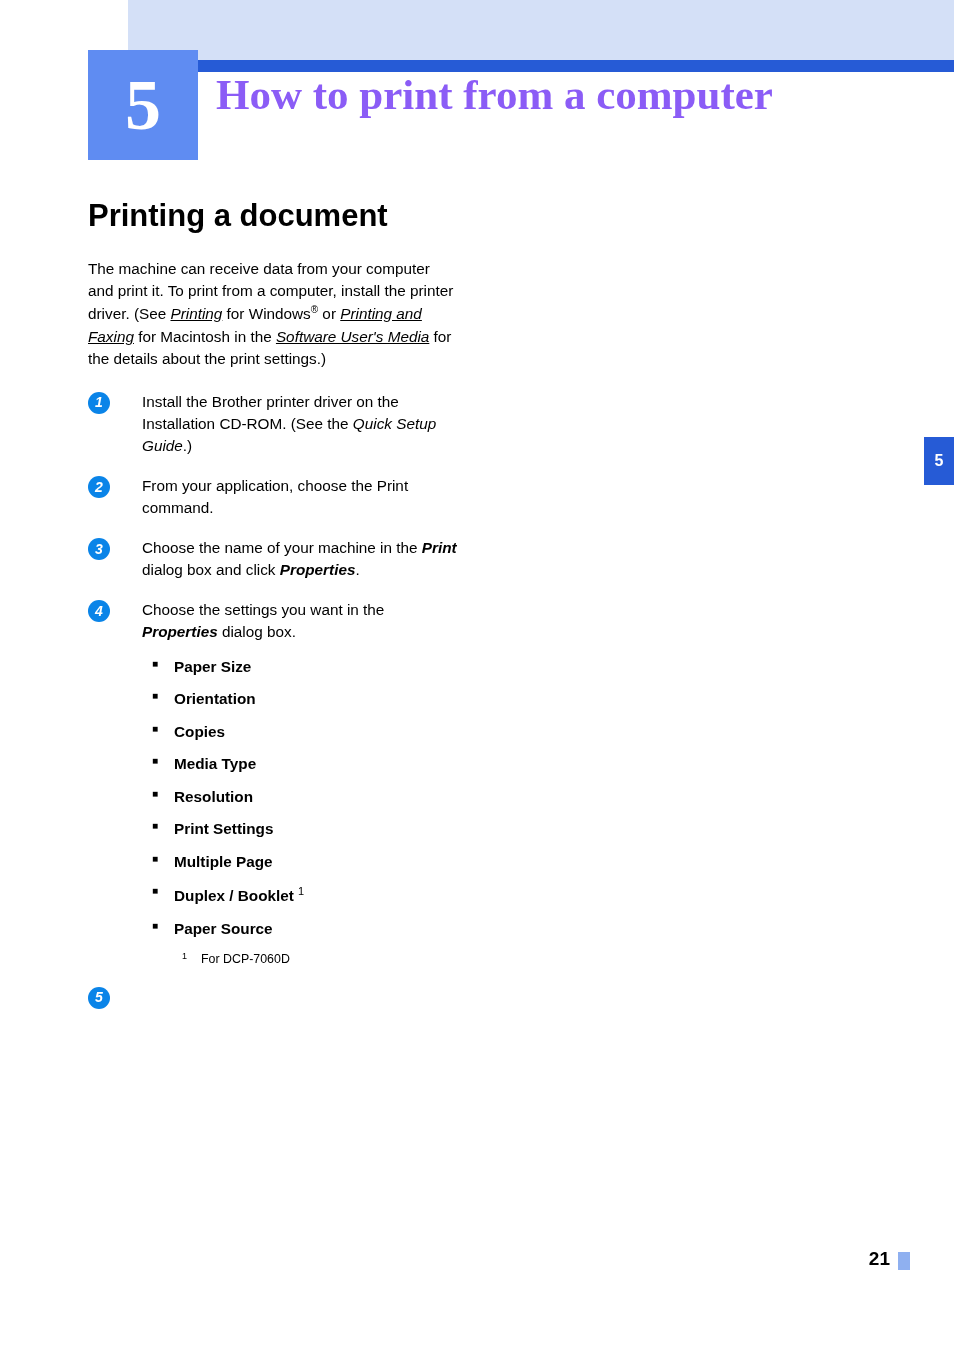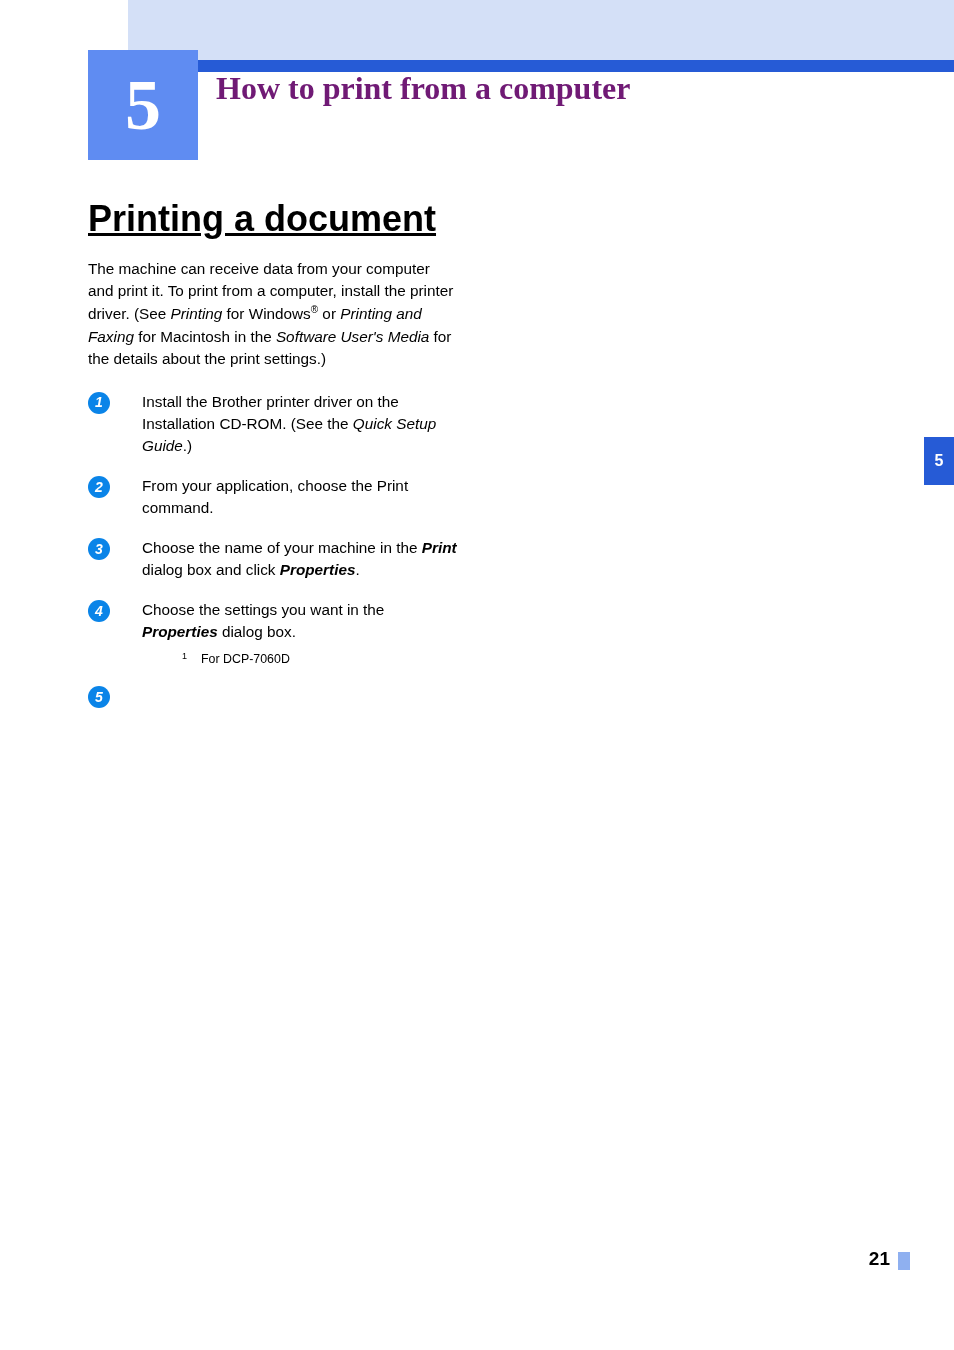--- a/index.html
+++ b/index.html
@@ -8,29 +8,29 @@
 
   
   .topbar-light { position:absolute; left:128px; top:0; width:826px; height:60px; background:#d4e0f7; }
   .topbar-dark { position:absolute; left:88px; top:60px; width:866px; height:12px; background:#265bd6; }
 
   
   .chapter-box { position:absolute; left:88px; top:50px; width:110px; height:110px; background:#5f8cf2; display:flex; align-items:center; justify-content:center; }
   .chapter-num { font-family:"Times New Roman", Times, serif; font-weight:bold; font-size:72px; color:#ffffff; }
 
   
-  .chapter-title { position:absolute; left:216px; top:70px; font-family:"Times New Roman", Times, serif; font-size:32px; font-weight:bold; color:#701a75; }
+  .chapter-title { position:absolute; left:216px; top:70px; font-family:"Times New Roman", Times, serif; font-size:43px; font-weight:bold; color:#8b5cf6; }
 
   
-  .section-heading { position:absolute; left:88px; top:198px; font-size:36px; font-weight:bold; font-family:Arial, Helvetica, sans-serif;text-decoration:underline; }
+  .section-heading { position:absolute; left:88px; top:198px; font-size:31px; font-weight:bold; font-family:Arial, Helvetica, sans-serif; }
 
   
   .col { position:absolute; left:88px; top:258px; width:370px; font-size:15.3px; line-height:1.47; }
   .intro { margin-bottom:20px; }
-  .intro em { font-style:italic; }
+  .intro em { font-style:italic;text-decoration:underline; }
   .intro sup.reg { font-size:10px; vertical-align:super; }
 
   .steps { margin-top:4px; }
   .step { display:flex; align-items:flex-start; margin-bottom:17px; }
   .bullet { flex:0 0 22px; width:22px; height:22px; border-radius:50%; background:#0a84e8; color:#ffffff; font-weight:bold; font-size:14px; display:flex; align-items:center; justify-content:center; margin-right:14px; margin-top:1px; font-style:italic; }
   .step-text { flex:1;margin-left:18px; }
   .step-text em { font-style:italic; }
   .step-text strong { font-weight:bold;font-style:italic; }
 
   ul.props { list-style:none; margin-top:12px; margin-left:10px; }
@@ -88,20 +88,31 @@
         <div class="bullet">3</div>
         <div class="step-text">
           <span>Choose the name of your machine in the </span><strong>Print</strong><span> dialog box and click </span><strong>Properties</strong><span>.</span>
         </div>
       </div>
 
       <div class="step">
         <div class="bullet">4</div>
         <div class="step-text">
           <span>Choose the settings you want in the </span><strong>Properties</strong><span> dialog box.</span>
+          <ul class="props">
+            <li>Paper Size</li>
+            <li>Orientation</li>
+            <li>Copies</li>
+            <li>Media Type</li>
+            <li>Resolution</li>
+            <li>Print Settings</li>
+            <li>Multiple Page</li>
+            <li><span>Duplex / Booklet</span> <span class="fn">1</span></li>
+            <li>Paper Source</li>
+          </ul>
           <div class="footnote">
             <span class="fmark">1</span>
             <span>For DCP-7060D</span>
           </div>
         </div>
       </div>
 
       <div class="step" style="margin-top:14px;">
         <div class="bullet">5</div>
       </div>

